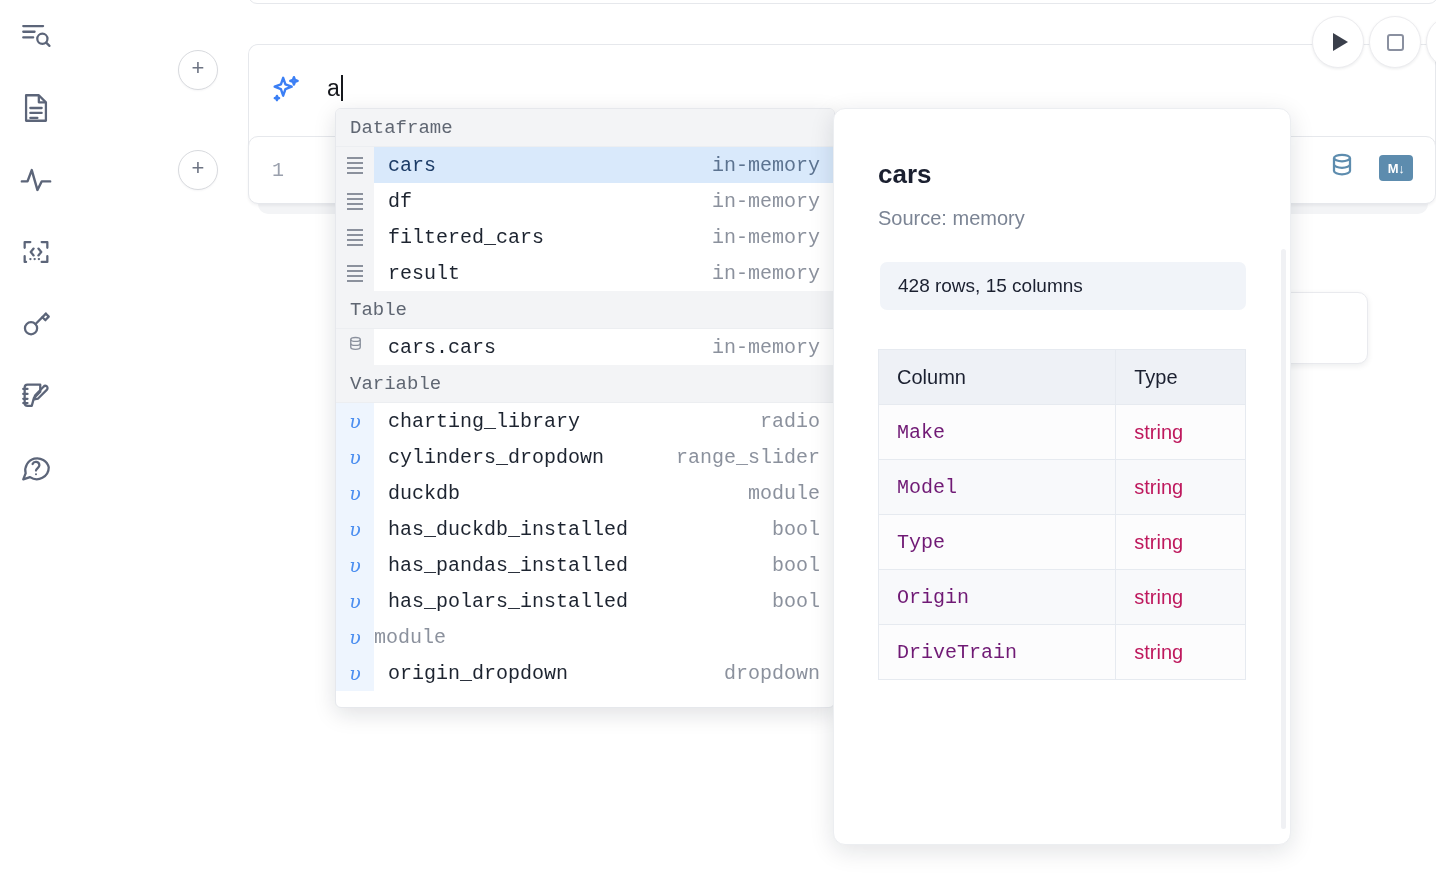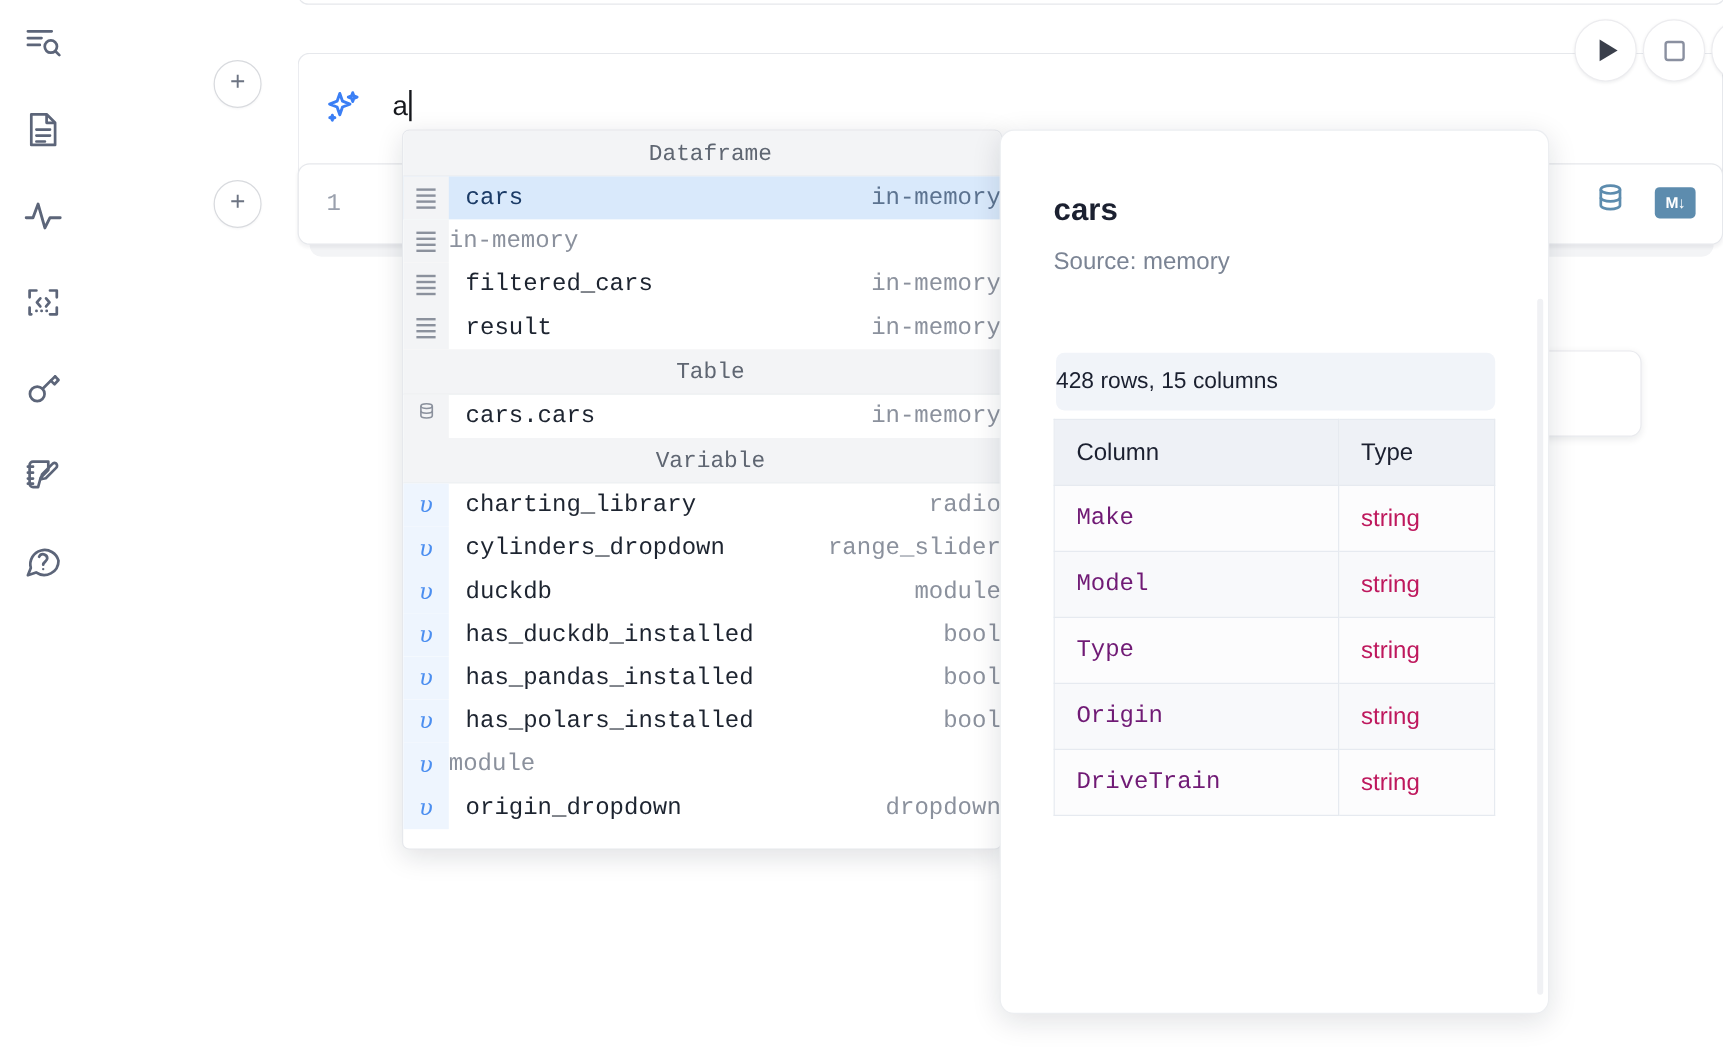--- a/index.html
+++ b/index.html
@@ -106,54 +106,53 @@
   .ac {
     position:absolute; left:335px; top:108px; width:500px; height:600px;
     background:#ffffff; border:1px solid #e6e8ec; border-radius:6px;
     box-shadow:0 6px 22px rgba(16,24,40,.13);
     overflow:hidden; font-family:"Liberation Mono", monospace;
   }
   .ac-section {
     height:38px; line-height:38px; padding-left:14px;
     background:#f3f4f6; color:#5f6672; font-size:19px;
     border-bottom:1px solid #eceef1;
-    text-align:center;
   }
   .ac-row {
     position:relative; height:36px; display:flex; align-items:center;
     font-size:20px; cursor:pointer; background:#ffffff;
   }
   .ac-row .gut {
     width:38px; height:36px; flex:0 0 38px;
     display:flex; align-items:center; justify-content:center;
     background:#f3f4f6; color:#8b919d;
   }
   .ac-row.var .gut { background:#eef5fe; color:#4b8ef0; font-style:italic; font-size:19px; font-family:"DejaVu Serif", serif; }
   .ac-row .nm { padding-left:14px; color:#1d2430; flex:1 1 auto; white-space:nowrap; }
-  .ac-row .ty { color:#8b919d; white-space:nowrap; }
+  .ac-row .ty { color:#8b919d; padding-right:14px; white-space:nowrap; }
   .ac-row.sel { background:#d9e9fb; }
   .ac-row.sel .nm { color:#1b3b66; }
   .ac-row.sel .ty { color:#5c7390; }
   .ac-row.sel .gut { background:#f3f4f6; }
 
   .bars { display:flex; flex-direction:column; gap:3px; }
   .bars i { display:block; width:16px; height:2px; background:#8b919d; }
 
   
   .detail {
     position:absolute; left:833px; top:108px; width:458px; height:737px;
     background:#ffffff; border:1px solid #eceef1; border-radius:12px;
     box-shadow:0 6px 24px rgba(16,24,40,.12); overflow:hidden;
   }
   .d-title { position:absolute; left:44px; top:50px; font-size:26px; font-weight:bold; color:#1b2030; }
   .d-source { position:absolute; left:44px; top:98px; font-size:20px; color:#7b8494; }
   .d-pill {
     position:absolute; left:46px; top:153px; width:366px; height:48px;
     background:#f1f4f9; border-radius:7px; display:flex; align-items:center;
-    font-size:19px; color:#1b2030;margin-top:32px;
+    padding-left:18px; font-size:19px; color:#1b2030;
   }
   .d-table { position:absolute; left:44px; top:240px; width:368px; border-collapse:collapse; }
   .d-table th, .d-table td {
     border:1px solid #e6eaf0; text-align:left; padding:0 18px; height:55px; font-size:20px;
   }
   .d-table th { background:#eef1f6; color:#1b2030; font-weight:normal; }
   .d-table td.col { background:#fcfcfd; color:#701a75; font-family:"Liberation Mono", monospace; }
   .d-table td.typ { background:#fcfcfd; color:#be185d; }
   .d-table tr:nth-child(even) td { background:#f8f9fb; }
   .d-scroll {
@@ -285,20 +284,21 @@
       </div>
       <div class="ac-row">
         <span class="gut">
           <span class="bars">
             <i></i>
             <i></i>
             <i></i>
             <i></i>
           </span>
         </span>
+        <span class="nm">df</span>
         <span class="ty">in-memory</span>
       </div>
       <div class="ac-row">
         <span class="gut">
           <span class="bars">
             <i></i>
             <i></i>
             <i></i>
             <i></i>
           </span>

